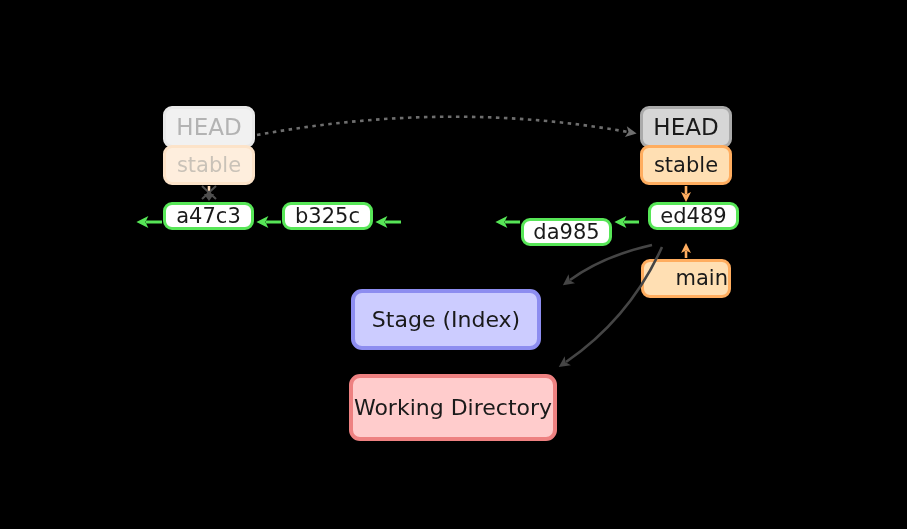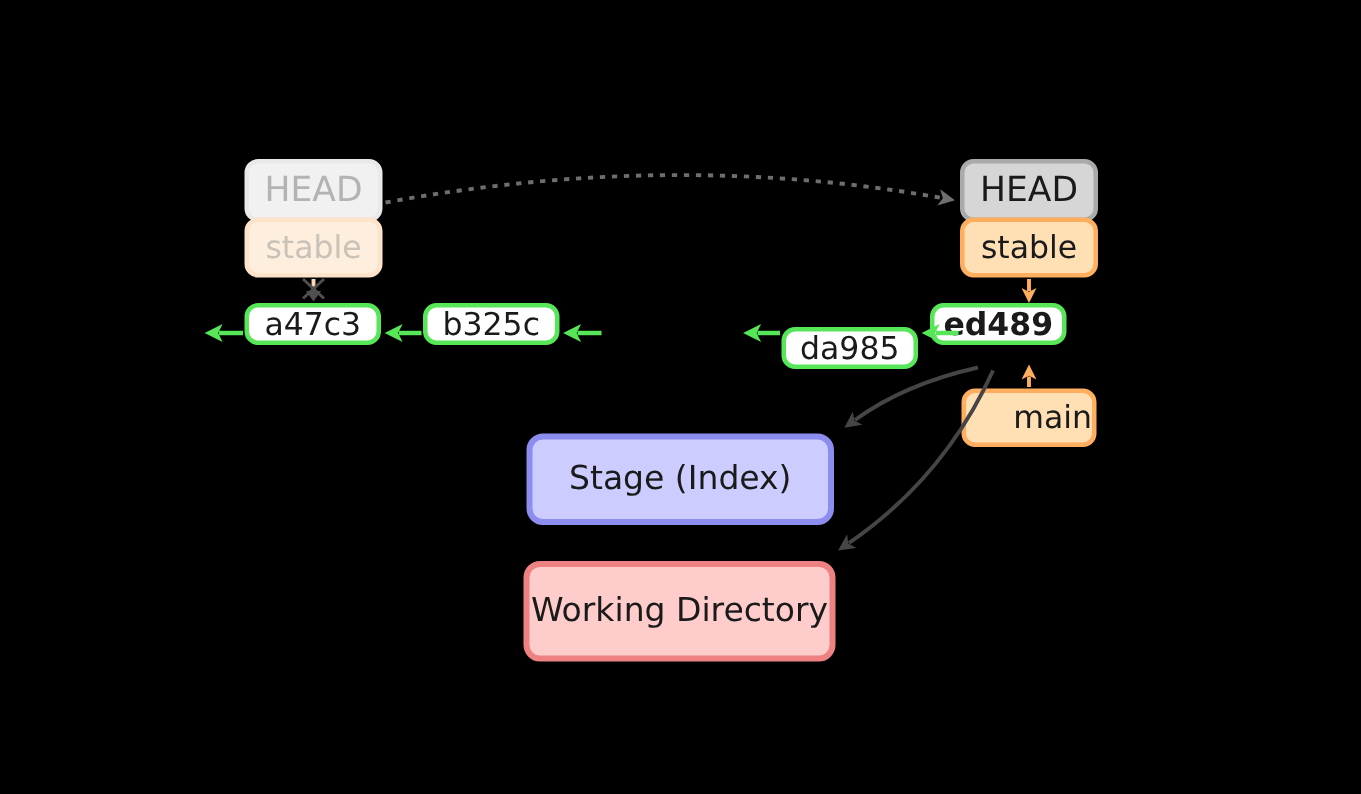--- a/index.html
+++ b/index.html
@@ -13,23 +13,23 @@
   }
   
   .ghost-head{left:163px;top:106px;width:92px;height:42px;background:#f1f1f1;border:3px solid #e9e9e9;color:#b3b3b3;font-size:23px;}
   .ghost-branch{left:163px;top:145px;width:92px;height:40px;background:#feeedd;border:3px solid #fce3c9;color:#c9c2b8;font-size:21px;}
   
   .head-box{left:640px;top:106px;width:92px;height:42px;background:#d6d6d6;border:3px solid #aaaaaa;font-size:23px;}
   .stable-box{left:640px;top:145px;width:92px;height:40px;background:#ffdfb3;border:3px solid #ffad5f;}
   .main-box{left:641px;top:259px;width:90px;height:39px;background:#ffdfb3;border:3px solid #ffad5f;justify-content:flex-end;}
   
   .commit{top:202px;width:91px;height:28px;background:#ffffff;border:3.5px solid #57e657;}
-  .c0{left:163px;} .c1{left:282px;justify-content:center;} .c2{left:402px;} .c3{left:521px;margin-top:16px;} .c4{left:620px;font-weight:bold;}
+  .c0{left:163px;} .c1{left:282px;justify-content:center;} .c2{left:402px;} .c3{left:521px;margin-top:16px;} .c4{left:648px;}
   
-  .stage-box{left:351px;top:289px;width:205px;height:61px;background:#ccccff;border:4px solid #8d8df0;border-radius:11px;font-size:22px;}
+  .stage-box{left:351px;top:289px;width:190px;height:61px;background:#ccccff;border:4px solid #8d8df0;border-radius:11px;font-size:22px;}
   .working-box{left:349px;top:374px;width:208px;height:67px;background:#ffcccc;border:4px solid #ee8181;border-radius:11px;font-size:22px;}
   svg.overlay{position:absolute;left:0;top:0;width:907px;height:529px;pointer-events:none;}
 </style>
 </head>
 <body>
 
 <div id="canvas">
 
   <div class="box ghost-head">
     <span>HEAD</span>

